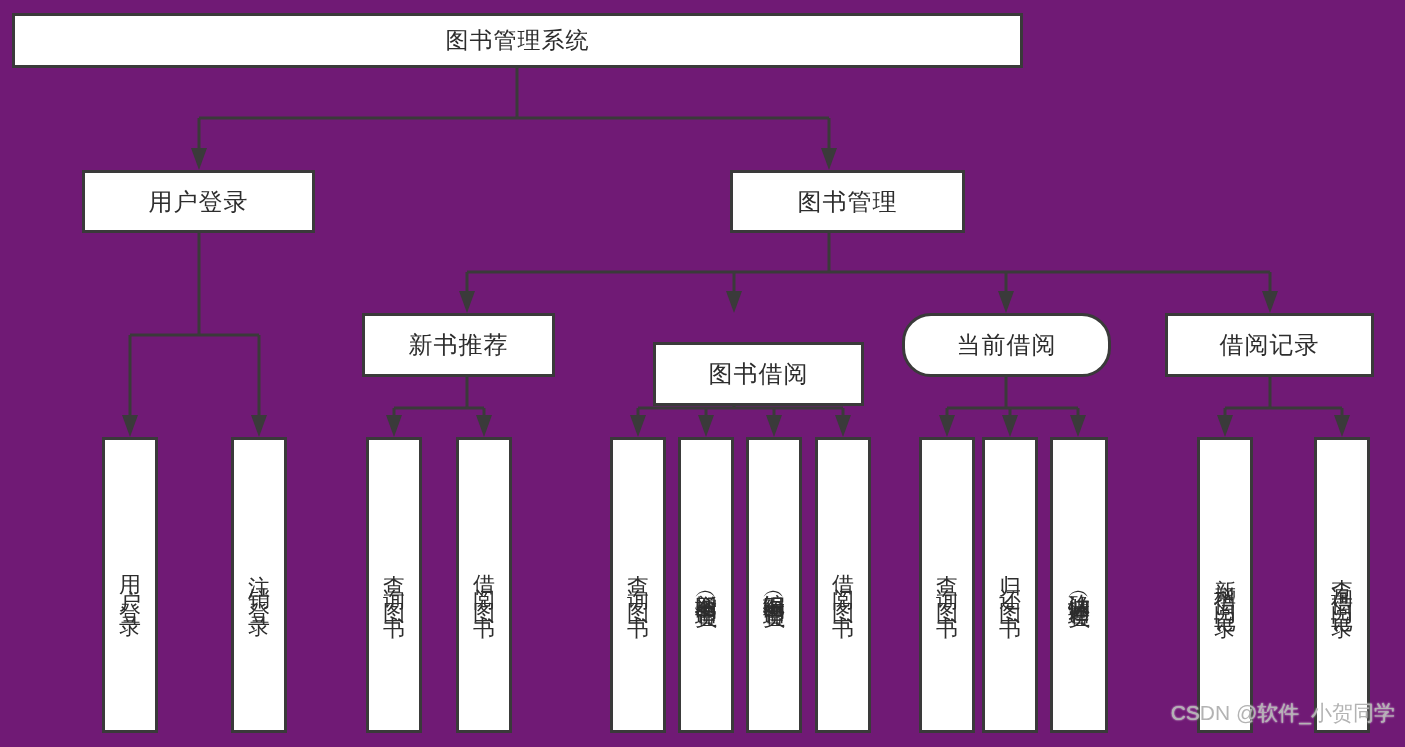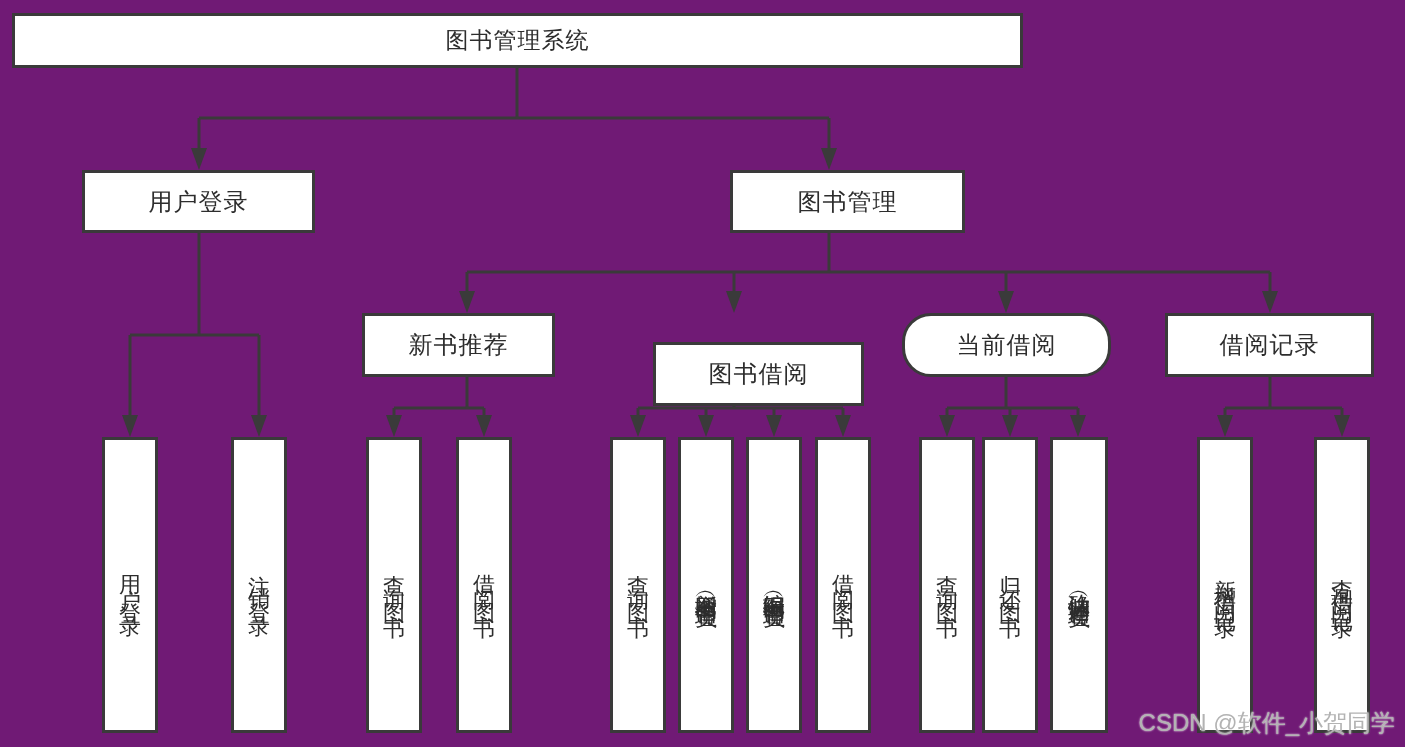--- a/index.html
+++ b/index.html
@@ -45,22 +45,22 @@
     font-size: 22px;
     line-height: 1;
     white-space: nowrap;
   }
   .vbox .ls4 { letter-spacing: 14px; }
   .vbox .ls6 { letter-spacing: 8px; }
   .vbox .ls9 { letter-spacing: 2px; }
   #watermark {
     position: absolute;
     right: 10px;
-    bottom: 8px;
-    font-size: 24px;
+    bottom: 20px;
+    font-size: 21px;
     color: #b3b3b3;
     text-shadow: 0 0 2px #ffffff;
     white-space: nowrap;
   }
 </style>
 </head>
 <body>
 
 <div id="canvas">
 

